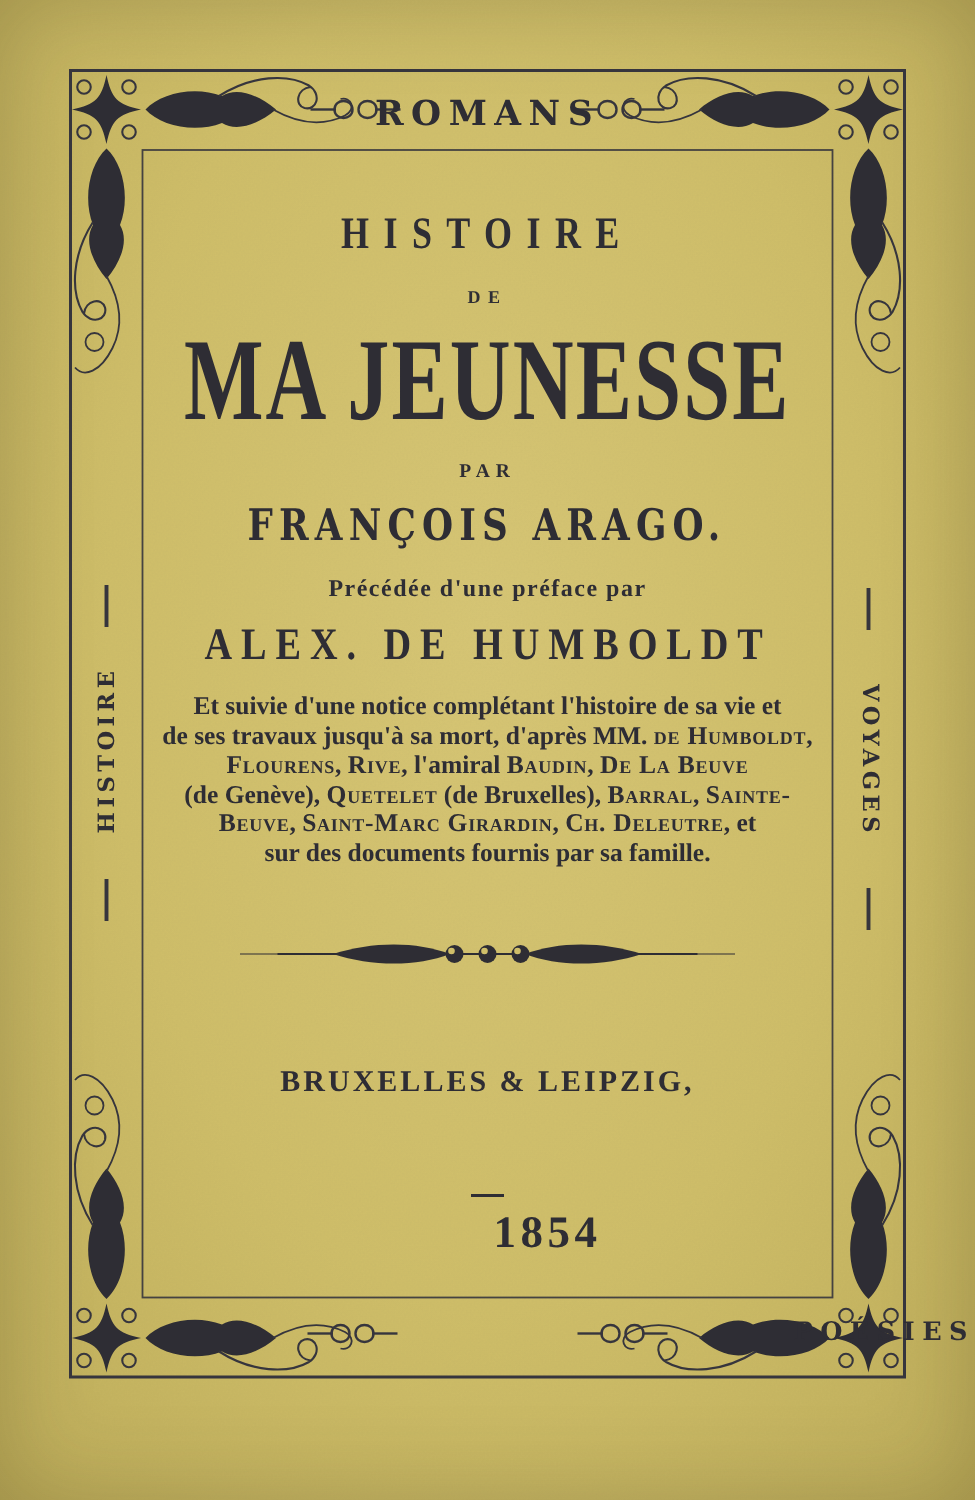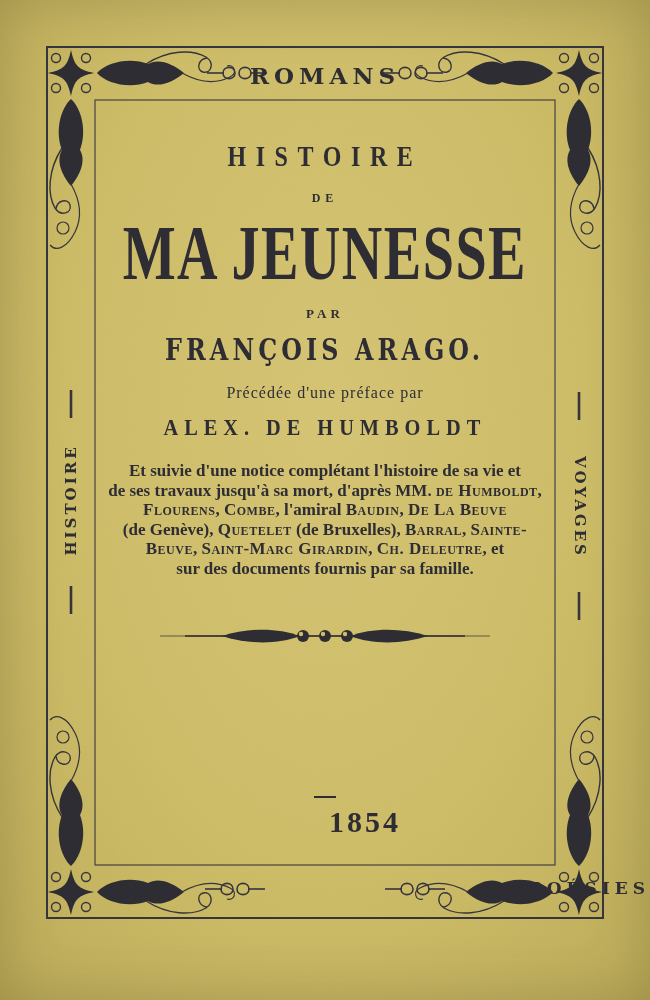--- a/index.html
+++ b/index.html
@@ -14,22 +14,22 @@
   .txt{position:absolute;left:0;width:100%;text-align:center;line-height:1;z-index:2;white-space:nowrap;}
   .sx{display:inline-block;transform-origin:50% 50%;}
   .t-histoire{top:141px;font-size:30px;font-weight:bold;letter-spacing:12px;}
   .t-histoire .sx{transform:scaleX(.80);}
   .t-de{top:192px;font-size:12px;font-weight:bold;letter-spacing:5px;}
   .t-main{top:214px;font-size:78px;font-weight:bold;letter-spacing:2px;}
   .t-main .sx{transform:scaleX(.72);}
   .t-par{top:307px;font-size:13px;font-weight:bold;letter-spacing:4px;}
   .t-author{top:336px;font-size:29px;font-weight:bold;letter-spacing:5px;font-family:"DejaVu Serif","Liberation Serif",serif;}
   .t-author .sx{transform:scaleX(.82);}
-  .t-preface{top:385px;font-size:16px;font-weight:normal;letter-spacing:1px;}
-  .t-humboldt{top:415px;font-size:24px;font-weight:bold;letter-spacing:7px;text-align:center;}
+  .t-preface{top:385px;font-size:16px;font-weight:bold;letter-spacing:1px;}
+  .t-humboldt{top:415px;font-size:30px;font-weight:bold;letter-spacing:7px;text-align:center;}
   .t-humboldt .sx{transform:scaleX(.85);}
   .notice{position:absolute;top:461px;left:100px;width:450px;z-index:2;
           font-size:17px;font-weight:bold;line-height:19.5px;text-align:center;}
   .notice .ln{white-space:nowrap;}
   .sc{font-variant:small-caps;letter-spacing:.5px;}
   .t-cities{top:711px;font-size:20px;font-weight:bold;letter-spacing:2px;}
   .t-publisher{top:739px;font-size:20px;font-weight:bold;letter-spacing:1.5px;}
   .t-publisher sup{font-size:11px;vertical-align:6px;letter-spacing:0;}
   .t-address{top:770px;font-size:14px;font-weight:bold;letter-spacing:2px;}
   .year-dash{position:absolute;top:796px;left:50%;width:22px;margin-left:-11px;border-top:2.5px solid #2e2d34;z-index:2;}
@@ -116,22 +116,23 @@
 
   <div class="txt t-par">PAR</div>
   <div class="txt t-author"><span class="sx">FRANÇOIS ARAGO.</span></div>
 
   <div class="txt t-preface">Précédée d'une préface par</div>
   <div class="txt t-humboldt"><span class="sx">ALEX. DE HUMBOLDT</span></div>
 
   <div class="notice">
     <div class="ln"><span>Et suivie d'une notice complétant l'histoire de sa vie et</span></div>
     <div class="ln"><span>de ses travaux jusqu'à sa mort, d'après MM. </span><span class="sc">de Humboldt</span><span>,</span></div>
-    <div class="ln"><span class="sc">Flourens</span><span>, </span><span class="sc">Combe</span><span>, l'amiral </span><span class="sc">Baudin</span><span>, </span><span class="sc">De La Beuve</span></div>
+    <div class="ln"><span class="sc">Flourens</span><span>, </span><span class="sc">Rive</span><span>, l'amiral </span><span class="sc">Baudin</span><span>, </span><span class="sc">De La Beuve</span></div>
     <div class="ln"><span>(de Genève), </span><span class="sc">Quetelet</span><span> (de Bruxelles), </span><span class="sc">Barral</span><span>, </span><span class="sc">Sainte-</span></div>
     <div class="ln"><span class="sc">Beuve</span><span>, </span><span class="sc">Saint-Marc Girardin</span><span>, </span><span class="sc">Ch. Deleutre</span><span>, et</span></div>
     <div class="ln"><span>sur des documents fournis par sa famille.</span></div>
   </div>
 
+  <div class="txt t-cities">BRUXELLES &amp; LEIPZIG,</div>
   <div class="year-dash"></div>
   <div class="txt t-year">1854</div>
 
 </div>
 
 </body></html>

